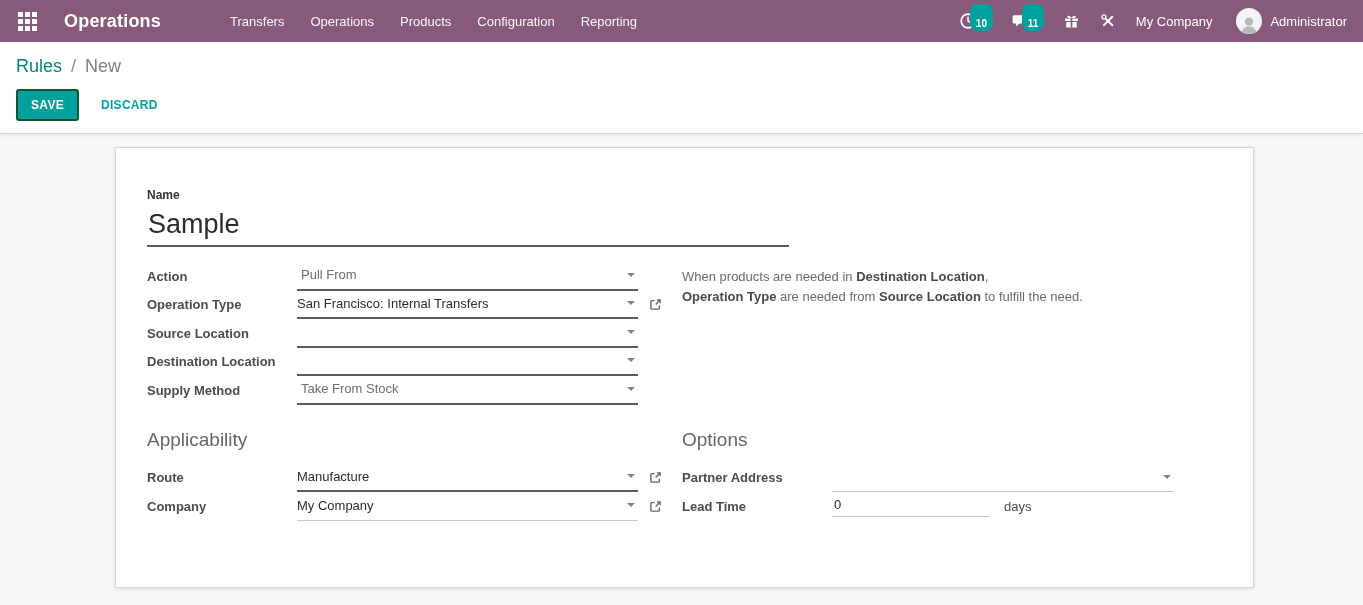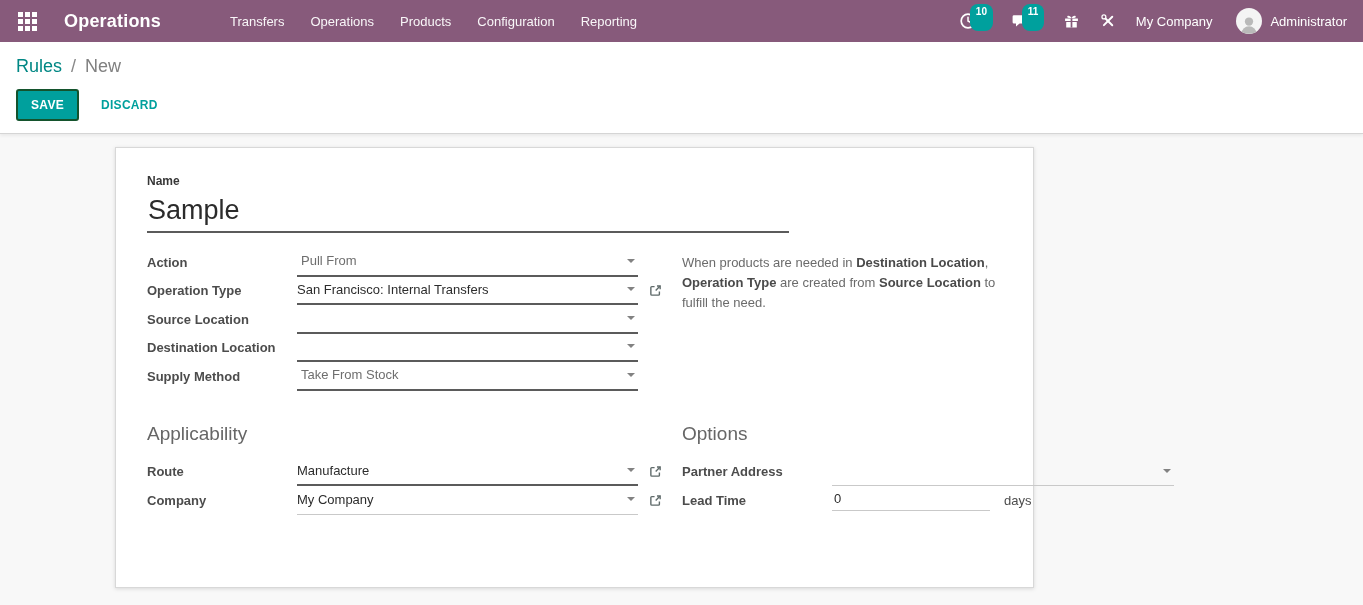--- a/index.html
+++ b/index.html
@@ -12,21 +12,21 @@
   .apps-btn { width:22px; height:22px; display:flex; align-items:center; justify-content:center;
               margin-right:26px; cursor:pointer; }
   .brand { font-size:18px; font-weight:bold; letter-spacing:.2px; margin-right:56px; }
   .nav-items { display:flex; align-items:center; height:100%; }
   .nav-item { font-size:13px; padding:0 13px; height:100%; display:flex; align-items:center;
               color:rgba(255,255,255,.95); cursor:pointer; }
   .nav-right { margin-left:auto; display:flex; align-items:center; }
   .icon-btn { position:relative; display:flex; align-items:center; cursor:pointer; }
   .badge-btn { margin-right:34px; }
   .pill { position:absolute; top:-8px; left:11px; background:#00A09D; color:#fff;
-          font-size:10px; font-weight:bold; line-height:15px; height:27px; padding:0 6px;
+          font-size:10px; font-weight:bold; line-height:15px; height:27px; padding:12px 6px;
           border-radius:8px; }
   .plain-btn { margin-right:20px; }
   .company-menu { font-size:13px; margin-right:24px; cursor:pointer; }
   .avatar { width:26px; height:26px; border-radius:50%; background:#f4f4f4; overflow:hidden;
             display:flex; align-items:flex-end; justify-content:center; margin-right:8px; }
   .user-menu { font-size:13px; cursor:pointer; }
 
   
   .control-panel { background:#fff; padding:13px 16px 12px 16px;
                    border-bottom:1px solid #d5d5d5; box-shadow:0 2px 3px rgba(0,0,0,.06);
@@ -38,23 +38,23 @@
   .cp-buttons { margin-top:12px; display:flex; align-items:center; }
   .btn-save { background:#00A09D; color:#fff; border:2px solid #14532d; border-radius:3px;
               font-size:12px; font-weight:bold; letter-spacing:.3px; padding:7px 13px;
               font-family:inherit; cursor:pointer; }
   .btn-discard { background:transparent; border:none; color:#00A09D; font-size:12px;
                  font-weight:bold; letter-spacing:.3px; margin-left:16px; padding:7px 6px;
                  font-family:inherit; cursor:pointer; }
 
   
   .content { background:#f8f8f8; height:476px; padding-top:13px; }
-  .sheet { width:919px; height:441px; margin-left:115px; background:#fff;
+  .sheet { width:1139px; height:441px; margin-left:115px; background:#fff;
            border:1px solid #d8d8d8; box-shadow:0 1px 4px rgba(0,0,0,.13);
-           padding:26px 31px; }
+           padding:40px 31px; }
 
   .name-label { font-size:12px; font-weight:bold; color:#373737; margin-bottom:7px; }
   .name-input { display:block; width:642px; font-size:27px; color:#2b2b2b; border:none;
                 border-bottom:2px solid #5b5b5b; outline:none; padding:0 0 5px 1px;
                 background:transparent; font-family:inherit; }
 
   .cols { display:flex; margin-top:15px; }
   .col-left { width:535px; flex:none; }
   .col-right { flex:1; min-width:0; }
 
@@ -66,21 +66,21 @@
   .u-light { border-bottom:1px solid #c9c9c9; }
   .fval { font-size:13px; color:#2c2c2c; white-space:nowrap; overflow:hidden; }
   .fval.select { color:#6e6e6e; padding-left:4px; }
   .caret { width:0; height:0; border-left:4px solid transparent; border-right:4px solid transparent;
            border-top:4px solid #828282; margin-left:auto; margin-right:3px; flex:none; }
   .ext { margin-left:11px; display:flex; align-items:center; cursor:pointer; flex:none; }
 
   .helptext { font-size:13px; color:#6b6b6b; line-height:20px; padding-top:5px; }
   .helptext b { color:#4a4a4a; }
 
-  .sections { display:flex; margin-top:32px; }
+  .sections { display:flex; margin-top:24px; }
   .sec-title { font-size:19px; color:#666; font-weight:normal; margin-bottom:13px; }
 
   .opt-widget { width:342px; }
   .lead-input { width:158px; border:none; border-bottom:1px solid #c9c9c9; outline:none;
                 font-size:13px; color:#2c2c2c; padding:0 2px 3px 2px; background:transparent;
                 font-family:inherit; height:22px; }
   .unit { font-size:13px; color:#4c4c4c; margin-left:14px; }
 </style>
 </head>
 <body>
@@ -221,21 +221,21 @@
           </div>
         </div>
 
       </div>
 
       <div class="col-right helptext">
         <div>
           <span>When products are needed in </span><b>Destination Location</b><span>,</span>
         </div>
         <div>
-          <b>Operation Type</b><span> are created from </span><b>Source Location</b><span> to fulfill the need.</span>
+          <b>Operation Type</b><span> are needed from </span><b>Source Location</b><span> to fulfill the need.</span>
         </div>
       </div>
     </div>
 
     <div class="sections">
       <div class="col-left">
         <h2 class="sec-title">Applicability</h2>
 
         <div class="frow">
           <span class="flabel">Route</span>

